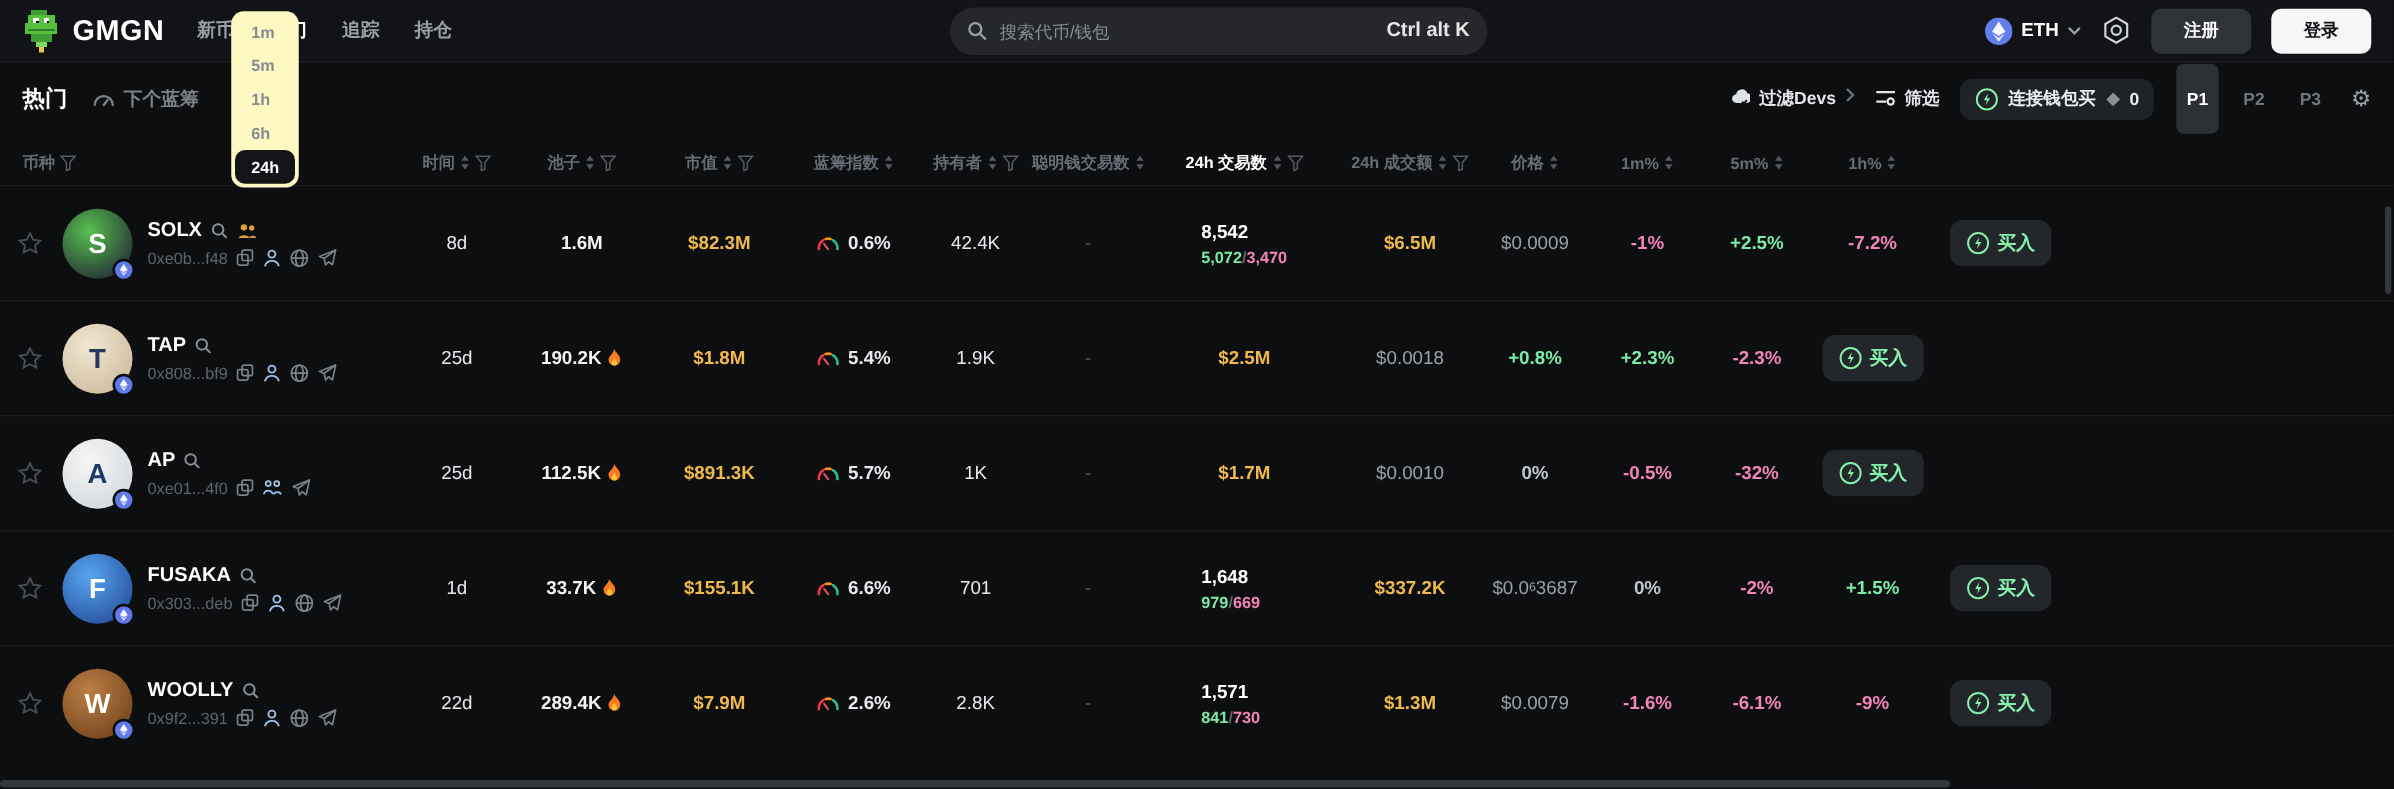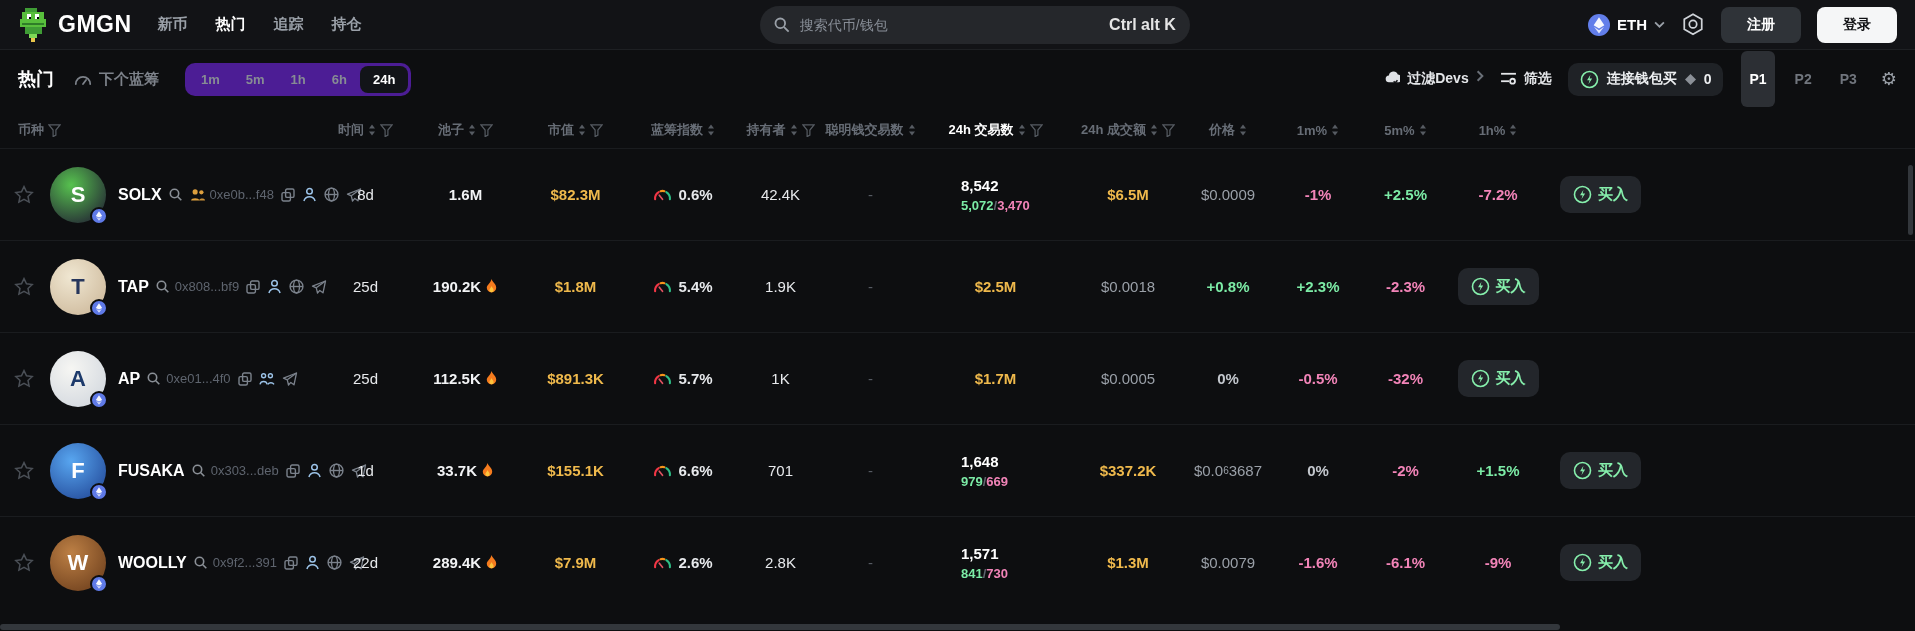--- a/index.html
+++ b/index.html
@@ -45,21 +45,21 @@
     padding:9px 26px; font-size:14px; font-weight:700; cursor:pointer;
   }
 
   
   .toolbar {
     height:50px; display:flex; align-items:center; padding:0 18px; gap:20px;
     background:#0d0e10; margin-top:4px;
   }
   .page-title { font-size:18px; font-weight:800; color:#fff; }
   .next-bluechip { display:flex; align-items:center; gap:7px; color:#7d828a; font-size:15px; font-weight:700; cursor:pointer; }
-  .tf-group { display:flex; background:#4c1d95; border-radius:10px; padding:3px; margin-left:6px; }
+  .tf-group { display:flex; background:#fef9c3; border-radius:10px; padding:3px; margin-left:6px;flex-direction:column; }
   .tf-chip { padding:6px 13px; border-radius:8px; color:#878c94; font-size:13px; font-weight:600; cursor:pointer; }
   .tf-chip.active { background:#121418; color:#fff; font-weight:700; }
   .toolbar-right { margin-left:auto; display:flex; align-items:center; gap:16px; }
   .tr-item { display:flex; align-items:flex-start; gap:7px; color:#e4e6e9; font-size:14px; font-weight:600; cursor:pointer; }
   .chev { color:#6a7078; }
   .wallet-pill {
     display:flex; align-items:center; gap:8px; background:#1f2226;
     border-radius:10px; padding:7px 12px; cursor:pointer;
   }
   .wallet-pill .wp-label { color:#eceef0; font-size:14px; font-weight:600; }
@@ -94,21 +94,21 @@
   .avatar {
     width:56px; height:56px; border-radius:50%;
     display:flex; align-items:center; justify-content:center;
     font-size:22px; font-weight:800; cursor:pointer;
   }
   .eth-badge {
     position:absolute; right:-2px; bottom:-2px; width:18px; height:18px;
     background:#5f7ae8; border:2px solid #0d0e10; border-radius:50%;
     display:flex; align-items:center; justify-content:center;
   }
-  .token-info { display:flex; flex-direction:row; gap:5px; }
+  .token-info { display:flex; flex-direction:column; gap:5px; }
   .tname-row { display:flex; align-items:center; gap:7px; }
   .symbol { font-size:16px; font-weight:800; color:#fff; cursor:pointer; }
   .addr-row { display:flex; align-items:center; gap:7px; color:#5e646e; font-size:13px; }
   .addr { cursor:pointer; }
   .addr-row .lnk { cursor:pointer; color:#7b828c; }
   .addr-row .lnk.blue { color:#9cc3e8; }
 
   .pool-c { gap:4px; font-weight:700; color:#f2f3f5; }
   .yellow { color:#efb94c; font-weight:700; }
   .bluechip-c { gap:6px; font-weight:600; }
@@ -710,21 +710,21 @@
       <span>5.7%</span>
     </div>
 
     <div class="cell">1K</div>
     <div class="cell muted-dash">-</div>
 
 
     <div class="cell yellow">$1.7M</div>
 
     <div class="cell price-c">
-      <span>$0.0005</span>
+      <span>$0.0010</span>
           <sub></sub>
           <span></span>
     </div>
 
     <div class="cell pct neu">0%</div>
     <div class="cell pct neg">-0.5%</div>
     <div class="cell pct neg">-32%</div>
 
     <div class="cell">
       <button class="buy-btn">

